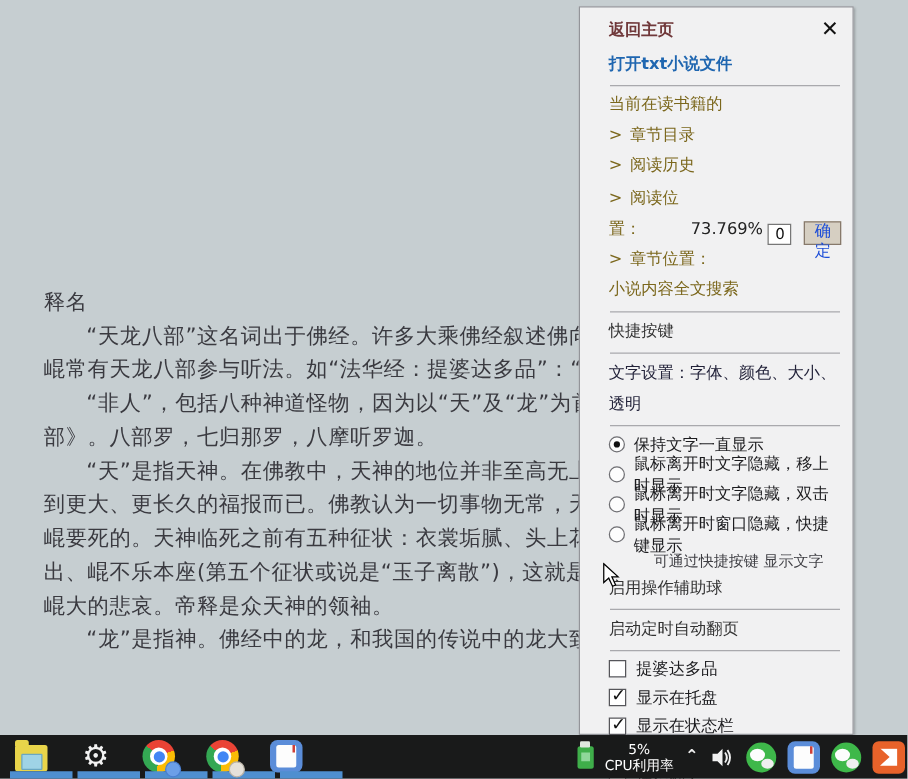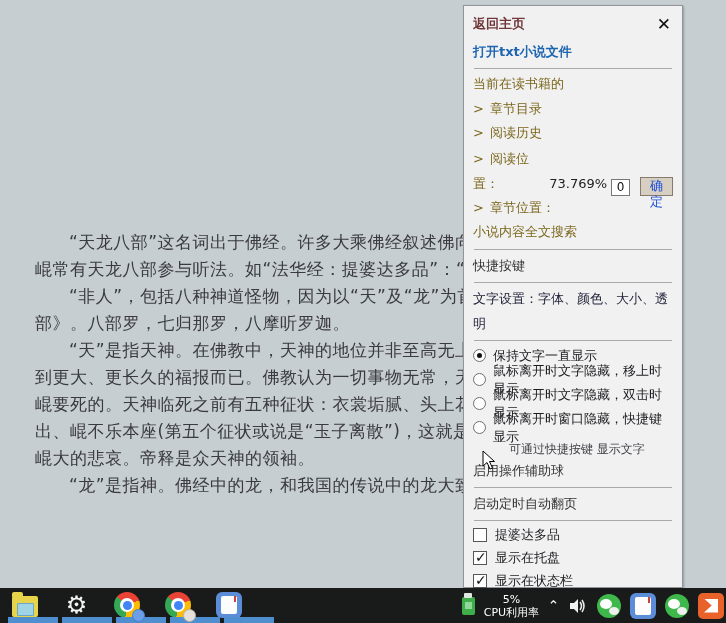--- a/index.html
+++ b/index.html
@@ -17,21 +17,21 @@
     letter-spacing:0.5px; white-space:nowrap;
   }
   .reader .line { height:27px; overflow:hidden; }
   .reader .ind  { padding-left:34px; }
 
   
   .panel {
     position:absolute; left:463px; top:5px; width:220px; height:583px;
     background:#f1f1f2; border:1px solid #93959a;
     box-shadow:1px 1px 2px rgba(0,0,0,.25);
-    font-size:13px; color:#26262a; padding:6px 9px 0 9px;
+    font-size:13px; color:#26262a; padding:6px 9px 0 23px;
   }
   .title-row { display:flex; justify-content:space-between; align-items:center; height:24px; }
   .maroon { color:#70383a; font-weight:bold; }
   .close-x { font-size:17px; color:#111; cursor:pointer; line-height:17px; padding-right:2px; }
   .blue-link { color:#1f66b0; font-weight:bold; line-height:24px; display:inline-block; margin-top:4px; }
   .divider { border-top:1px solid #a9a9ad; margin:4px 1px 3px 1px; }
   .olive { color:#7b671c; }
   .olive-row { color:#7b671c; line-height:24.5px; }
   .marker { margin-right:6px; }
   .pos-row { display:flex; align-items:flex-end; gap:4px; line-height:25px; }
@@ -116,20 +116,21 @@
   .icon-wechat { width:24px; height:24px; border-radius:50%; background:#3eb84a; position:relative; }
   .icon-wechat::before { content:""; position:absolute; left:3px; top:5px; width:12px; height:10px; border-radius:50%; background:#fdfdfd; }
   .icon-wechat::after { content:""; position:absolute; right:2px; bottom:3px; width:10px; height:8px; border-radius:50%; background:#efefef; }
   .icon-orange { width:26px; height:26px; border-radius:5px; background:#e8622a; position:relative; overflow:hidden; }
   .icon-orange::before { content:""; position:absolute; left:6px; top:6px; width:14px; height:14px; background:#fff; clip-path:polygon(0 0, 55% 50%, 0 100%, 100% 100%, 100% 0); }
 </style>
 </head>
 <body>
 
 <div class="reader">
+  <div class="line">释名</div>
   <div class="line ind">“天龙八部”这名词出于佛经。许多大乘佛经叙述佛向诸菩萨、比</div>
   <div class="line">崐常有天龙八部参与听法。如“法华经：提婆达多品”：“天龙八部、人</div>
   <div class="line ind">“非人”，包括八种神道怪物，因为以“天”及“龙”为首，崐所以称为</div>
   <div class="line">部》。八部罗，七归那罗，八摩听罗迦。</div>
   <div class="line ind">“天”是指天神。在佛教中，天神的地位并非至高无上，只不过比</div>
   <div class="line">到更大、更长久的福报而已。佛教认为一切事物无常，天神的寿命终</div>
   <div class="line">崐要死的。天神临死之前有五种征状：衣裳垢腻、头上花萎、身体臭</div>
   <div class="line">出、崐不乐本座(第五个征状或说是“玉子离散”)，这就是所谓“天人五衰</div>
   <div class="line">崐大的悲哀。帝释是众天神的领袖。</div>
   <div class="line ind">“龙”是指神。佛经中的龙，和我国的传说中的龙大致差不多，不</div>

